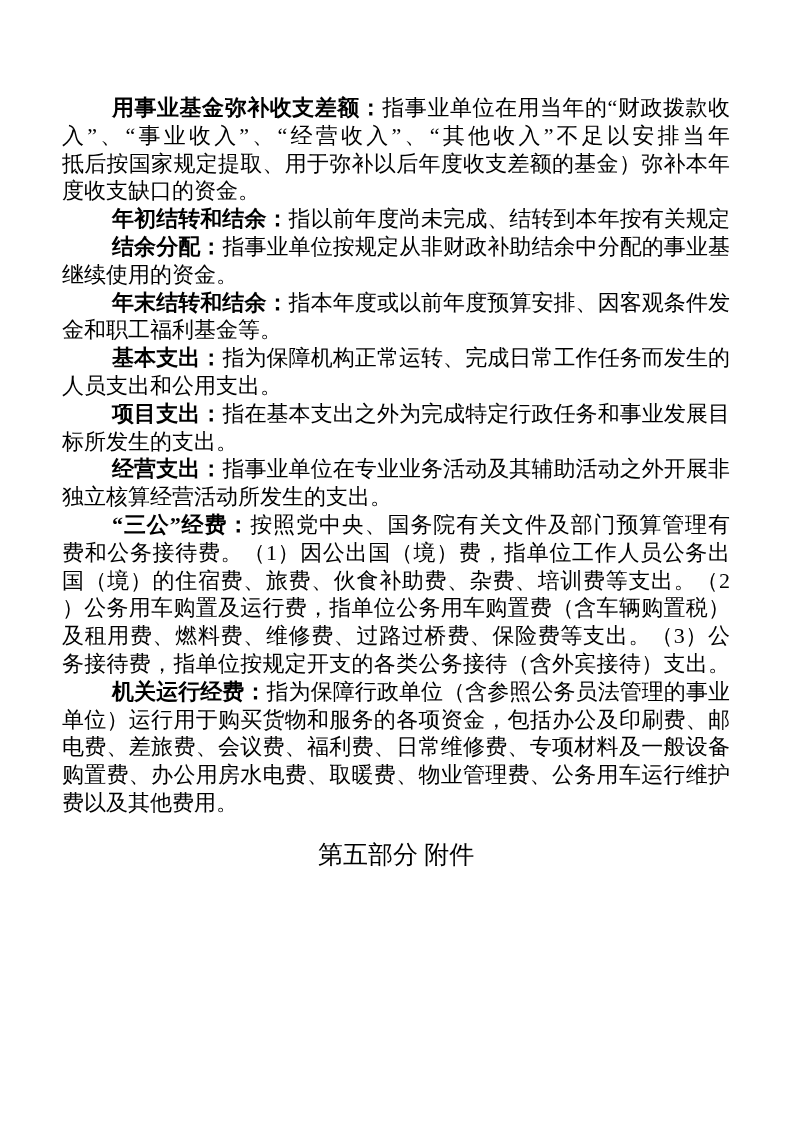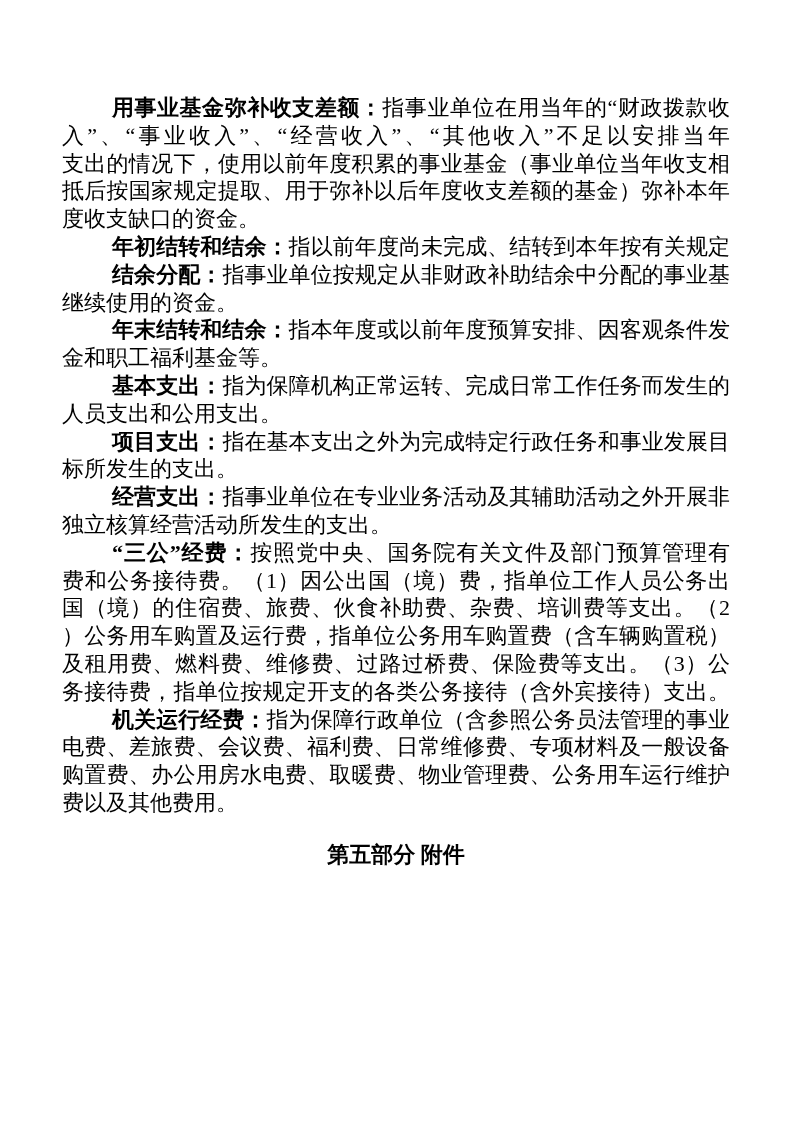--- a/index.html
+++ b/index.html
@@ -35,55 +35,55 @@
     text-align-last: justify;
   }
   .line.indent {
     padding-left: 50px;
   }
   .line b {
     font-weight: 700;
   }
   .heading {
     margin-top: 21px;
-    font-size: 22px;
+    font-size: 25px;
     line-height: 34px;
-    font-weight: 700;
+    font-weight: 400;
     text-align: center;
     color: #000000;
   }
 </style>
 </head>
 <body>
 
 <div class="page">
   <div class="textblock">
     <div>
         <div class="line j indent"><b>用事业基金弥补收支差额：</b>指事业单位在用当年的“财政拨款收</div>
         <div class="line j">入”、“事业收入”、“经营收入”、“其他收入”不足以安排当年</div>
-        <div class="line j">支出的情况下，使用以前年度积累的事业基金（事业单位当年收支相</div>
         <div class="line j">抵后按国家规定提取、用于弥补以后年度收支差额的基金）弥补本年</div>
         <div class="line">度收支缺口的资金。</div>
         <div class="line j indent"><b>年初结转和结余：</b>指以前年度尚未完成、结转到本年按有关规定</div>
         <div class="line j indent"><b>结余分配：</b>指事业单位按规定从非财政补助结余中分配的事业基</div>
         <div class="line">继续使用的资金。</div>
         <div class="line j indent"><b>年末结转和结余：</b>指本年度或以前年度预算安排、因客观条件发</div>
         <div class="line">金和职工福利基金等。</div>
         <div class="line j indent"><b>基本支出：</b>指为保障机构正常运转、完成日常工作任务而发生的</div>
         <div class="line">人员支出和公用支出。</div>
         <div class="line j indent"><b>项目支出：</b>指在基本支出之外为完成特定行政任务和事业发展目</div>
         <div class="line">标所发生的支出。</div>
         <div class="line j indent"><b>经营支出：</b>指事业单位在专业业务活动及其辅助活动之外开展非</div>
         <div class="line">独立核算经营活动所发生的支出。</div>
         <div class="line j indent"><b>“三公”经费：</b>按照党中央、国务院有关文件及部门预算管理有</div>
         <div class="line j">费和公务接待费。（1）因公出国（境）费，指单位工作人员公务出</div>
         <div class="line j">国（境）的住宿费、旅费、伙食补助费、杂费、培训费等支出。（2</div>
         <div class="line j">）公务用车购置及运行费，指单位公务用车购置费（含车辆购置税）</div>
         <div class="line j">及租用费、燃料费、维修费、过路过桥费、保险费等支出。（3）公</div>
         <div class="line j">务接待费，指单位按规定开支的各类公务接待（含外宾接待）支出。</div>
         <div class="line j indent"><b>机关运行经费：</b>指为保障行政单位（含参照公务员法管理的事业</div>
+        <div class="line j">单位）运行用于购买货物和服务的各项资金，包括办公及印刷费、邮</div>
         <div class="line j">电费、差旅费、会议费、福利费、日常维修费、专项材料及一般设备</div>
         <div class="line j">购置费、办公用房水电费、取暖费、物业管理费、公务用车运行维护</div>
         <div class="line">费以及其他费用。</div>
       </div>
     <div class="heading">第五部分 附件</div>
   </div>
 </div>
 
 </body></html>

